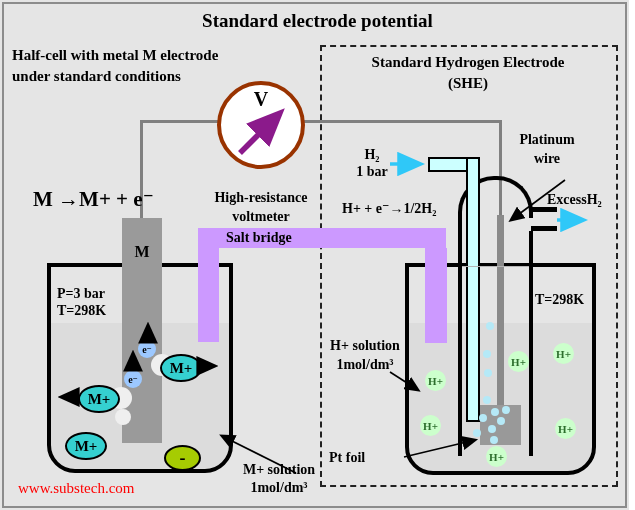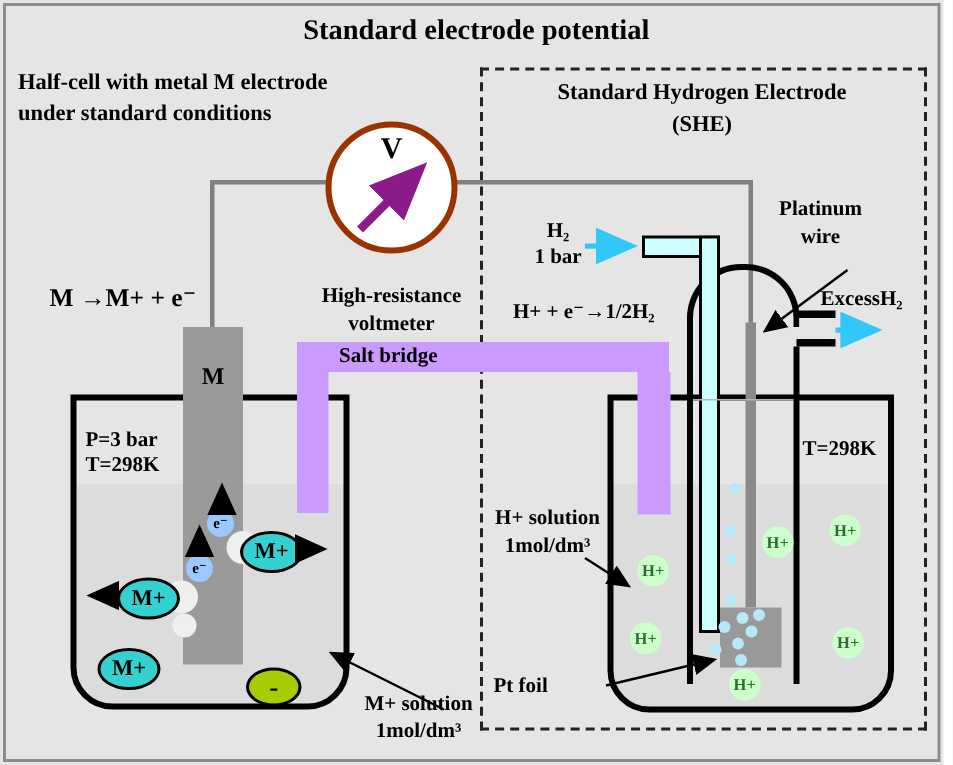--- a/index.html
+++ b/index.html
@@ -97,21 +97,21 @@
   <div class="abs bridge" style="left:198px;top:248px;width:21px;height:94px;"></div>
   <div class="abs bridge" style="left:425px;top:248px;width:22px;height:95px;"></div>
   <div class="abs lbl" style="left:226px;top:229px;z-index:11;">Salt bridge</div>
 
   <div class="abs electrode"></div>
   <div class="abs notch" style="left:151px;top:354px;width:22px;height:22px;"></div>
   <div class="abs notch" style="left:110px;top:387px;width:22px;height:22px;"></div>
   <div class="abs notch" style="left:115px;top:409px;width:16px;height:16px;"></div>
   <div class="abs ctr" style="left:128px;top:243px;width:28px;font-size:16px;font-weight:bold;z-index:9;">M</div>
 
-  <div class="abs lbl" style="left:33px;top:190px;font-size:17px;">M →M+ + e⁻</div>
+  <div class="abs lbl" style="left:33px;top:190px;font-size:21px;">M →M+ + e⁻</div>
   <div class="abs lbl pre" style="left:57px;top:285px;line-height:17px;">P=3 bar
 T=298K</div>
   <div class="abs lbl pre ctr" style="left:228px;top:461px;width:102px;line-height:18px;">M+ solution
 1mol/dm³</div>
 
   <div class="abs ion mion" style="left:160px;top:354px;">
     <span>M+</span>
     </div>
   <div class="abs ion mion" style="left:78px;top:385px;">
     <span>M+</span>
@@ -177,20 +177,21 @@
 1 bar</div>
   <div class="abs lbl" style="left:342px;top:200px;">H+ + e⁻→1/2H₂</div>
   <div class="abs lbl pre ctr" style="left:506px;top:130px;width:82px;line-height:19px;">Platinum
 wire</div>
   <div class="abs lbl" style="left:547px;top:191px;">ExcessH₂</div>
   <div class="abs lbl" style="left:535px;top:291px;">T=298K</div>
   <div class="abs lbl pre ctr" style="left:318px;top:336px;width:94px;line-height:19px;">H+ solution
 1mol/dm³</div>
   <div class="abs lbl" style="left:329px;top:449px;">Pt foil</div>
 
+  <div class="abs watermark">www.substech.com</div>
 
   <svg id="overlay" class="abs" width="635" height="510">
     <defs>
       <marker id="ab" markerWidth="10" markerHeight="9" refX="8" refY="4.5" orient="auto">
         <path d="M0,0 L10,4.5 L0,9 z" fill="#000"></path>
         </marker>
       <marker id="ac" markerWidth="8" markerHeight="7" refX="6.5" refY="3.5" orient="auto">
         <path d="M0,0 L8,3.5 L0,7 z" fill="#2fc8f8"></path>
         </marker>
       <marker id="ap" markerWidth="7" markerHeight="6" refX="5.5" refY="3" orient="auto">

